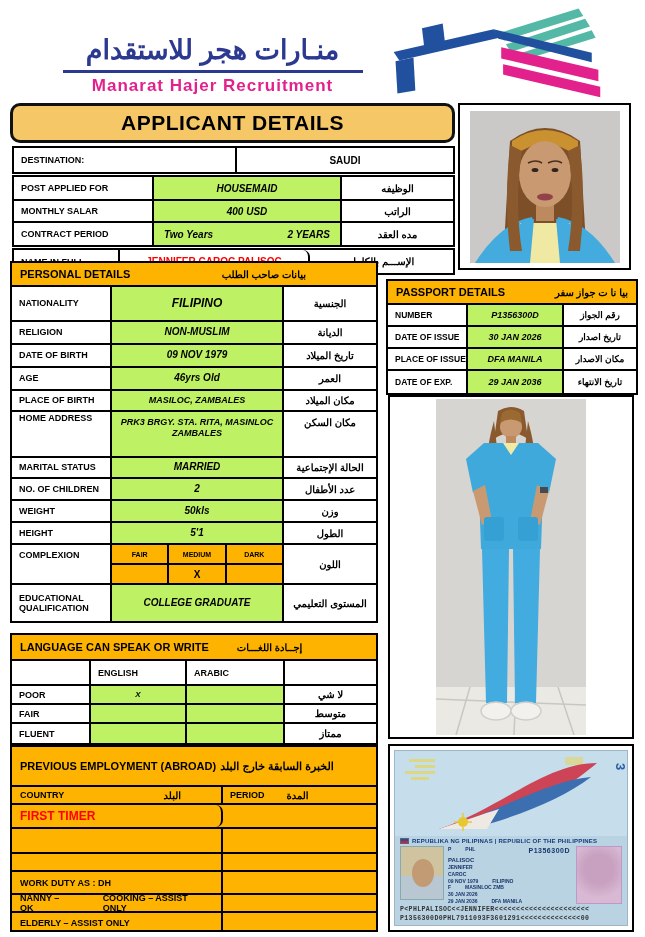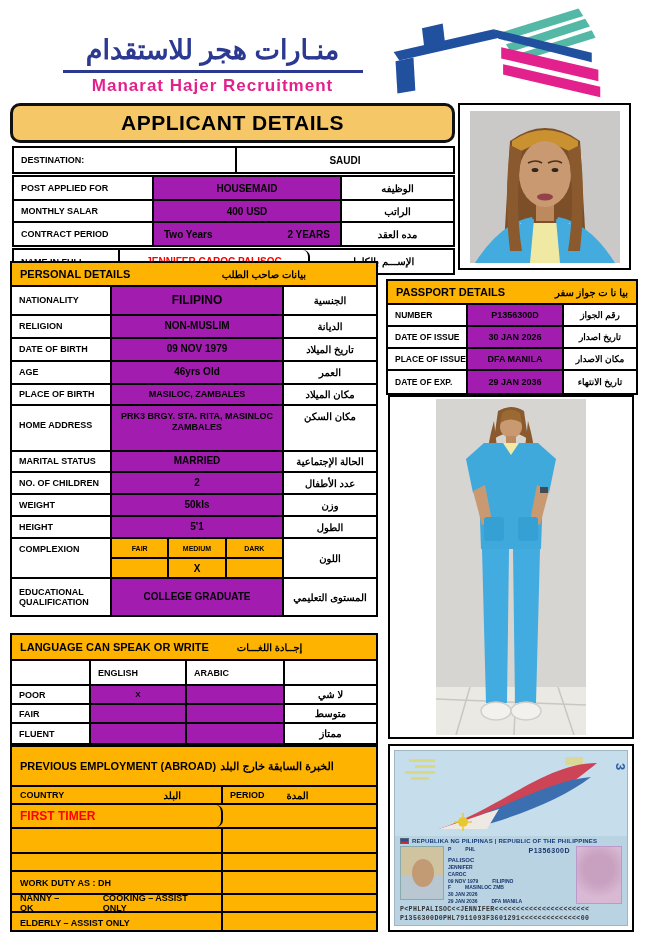--- a/index.html
+++ b/index.html
@@ -18,21 +18,21 @@
   .banner { left:10px; top:103px; width:445px; height:40px; background:#F5C767; border:3px solid #111;
             border-radius:10px; display:flex; align-items:center; justify-content:center;
             font-size:21px; font-weight:800; color:#000; letter-spacing:.5px; }
 
   
   .tbl { border:2px solid #000; background:#fff; }
   .row { display:flex; border-bottom:2px solid #000; }
   .row:last-child { border-bottom:none; }
   .c { display:flex; align-items:center; justify-content:center; font-weight:bold; font-size:10px; }
   .c-l { justify-content:flex-start; padding-left:7px; }
-  .c-or { background:#a21caf; }
+  .c-or { background:#bef264;font-style:italic; }
   .br { border-right:2px solid #000; }
   .lab { font-size:9px; }
   .ar { font-size:10px; direction:rtl; }
   .red { color:#FF0000;border-radius:7px; }
 
   
   .dest   { left:12px; top:146px; width:443px; }
   .dest .row { height:24px; }
   .d-lab { width:223px; }
   .d-val { flex:1; }
@@ -54,21 +54,21 @@
   
   .sec-h { background:#FFB301; display:flex; align-items:center; font-weight:bold; font-size:11px;
            border-bottom:2px solid #000; padding:0 8px; }
 
   
   .personal { left:10px; top:261px; width:368px; }
   .personal .sec-h { height:24px; justify-content:space-between; padding-right:70px; }
   .p-lab { width:100px; padding-right:3px; line-height:1.15; }
   .p-val { width:172px; text-align:center; line-height:1.25; padding:1px 4px; }
   .p-ar  { flex:1; }
-  .h25{height:29px}.h23{height:23px}.h21{height:21px}.h22{height:22px}.h46{height:46px}.h40{height:40px}.h36{height:36px}
+  .h25{height:35px}.h23{height:23px}.h21{height:21px}.h22{height:22px}.h46{height:46px}.h40{height:40px}.h36{height:36px}
 
   .cx-grid { width:172px; display:flex; flex-direction:column; border-right:2px solid #000; background:#FFB301; }
   .cx-r { display:flex; flex:1; }
   .cx-r:first-child { border-bottom:2px solid #000; }
   .cx-c { flex:1; display:flex; align-items:center; justify-content:center; font-weight:bold; font-size:7px; }
   .cx-c + .cx-c { border-left:2px solid #000; }
   .cx-mark { font-size:10px; }
 
   
   .passport { left:386px; top:279px; width:252px; }
@@ -226,21 +226,21 @@
       <div class="c c-l br p-lab lab">AGE</div>
       <div class="c c-or br p-val">46yrs Old</div>
       <div class="c p-ar ar">العمر</div>
     </div>
     <div class="row h21">
       <div class="c c-l br p-lab lab">PLACE OF BIRTH</div>
       <div class="c c-or br p-val" style="font-size:9px">MASILOC, ZAMBALES</div>
       <div class="c p-ar ar">مكان الميلاد</div>
     </div>
     <div class="row h46">
-      <div class="c c-l br p-lab lab" style="align-items:flex-start;padding-top:14px">HOME ADDRESS</div>
+      <div class="c c-l br p-lab lab" style="align-items:flex-start;padding-top:1px">HOME ADDRESS</div>
       <div class="c c-or br p-val" style="font-size:9px;align-items:flex-start;padding-top:5px">PRK3 BRGY. STA. RITA, MASINLOC ZAMBALES</div>
       <div class="c p-ar ar" style="align-items:flex-start;padding-top:5px">مكان السكن</div>
     </div>
     <div class="row h21">
       <div class="c c-l br p-lab lab">MARITAL STATUS</div>
       <div class="c c-or br p-val">MARRIED</div>
       <div class="c p-ar ar">الحالة الإجتماعية</div>
     </div>
     <div class="row h22">
       <div class="c c-l br p-lab lab">NO. OF CHILDREN</div>

